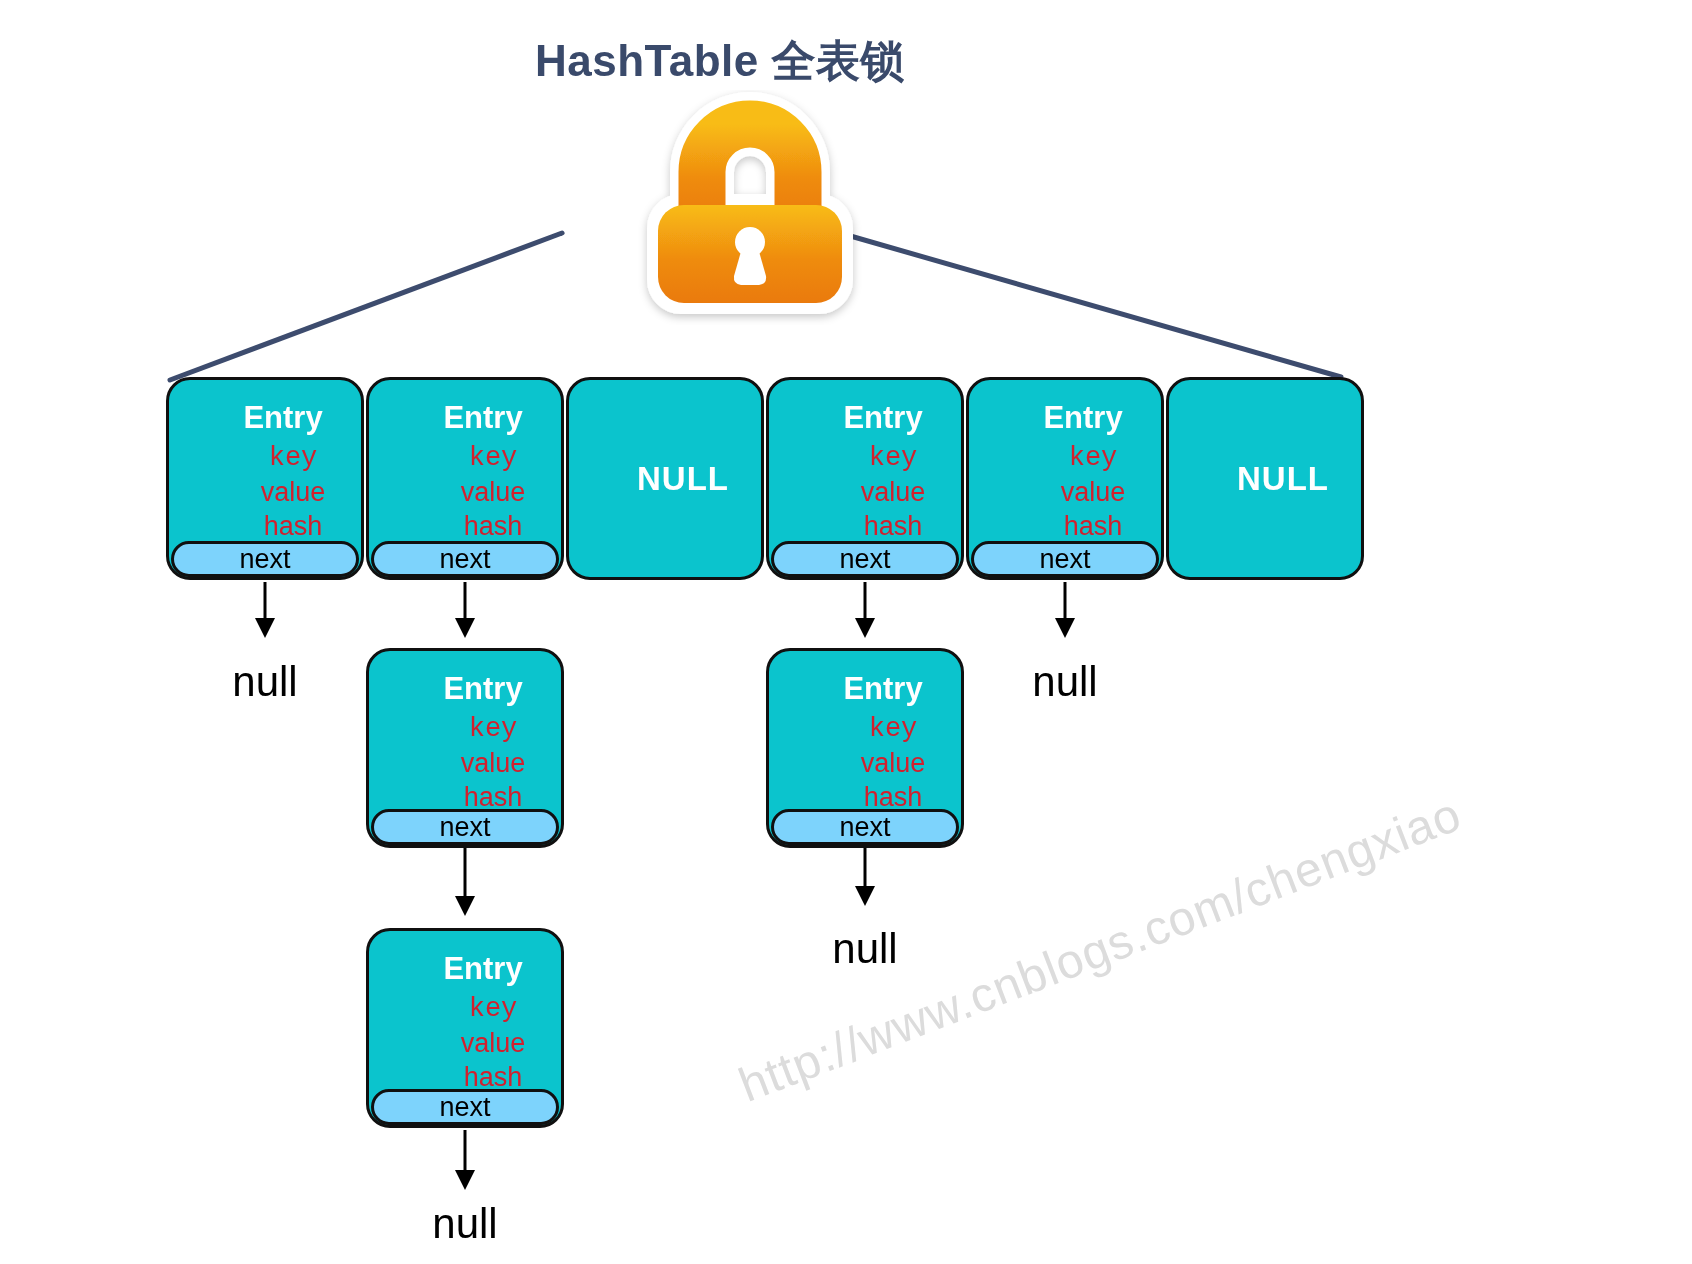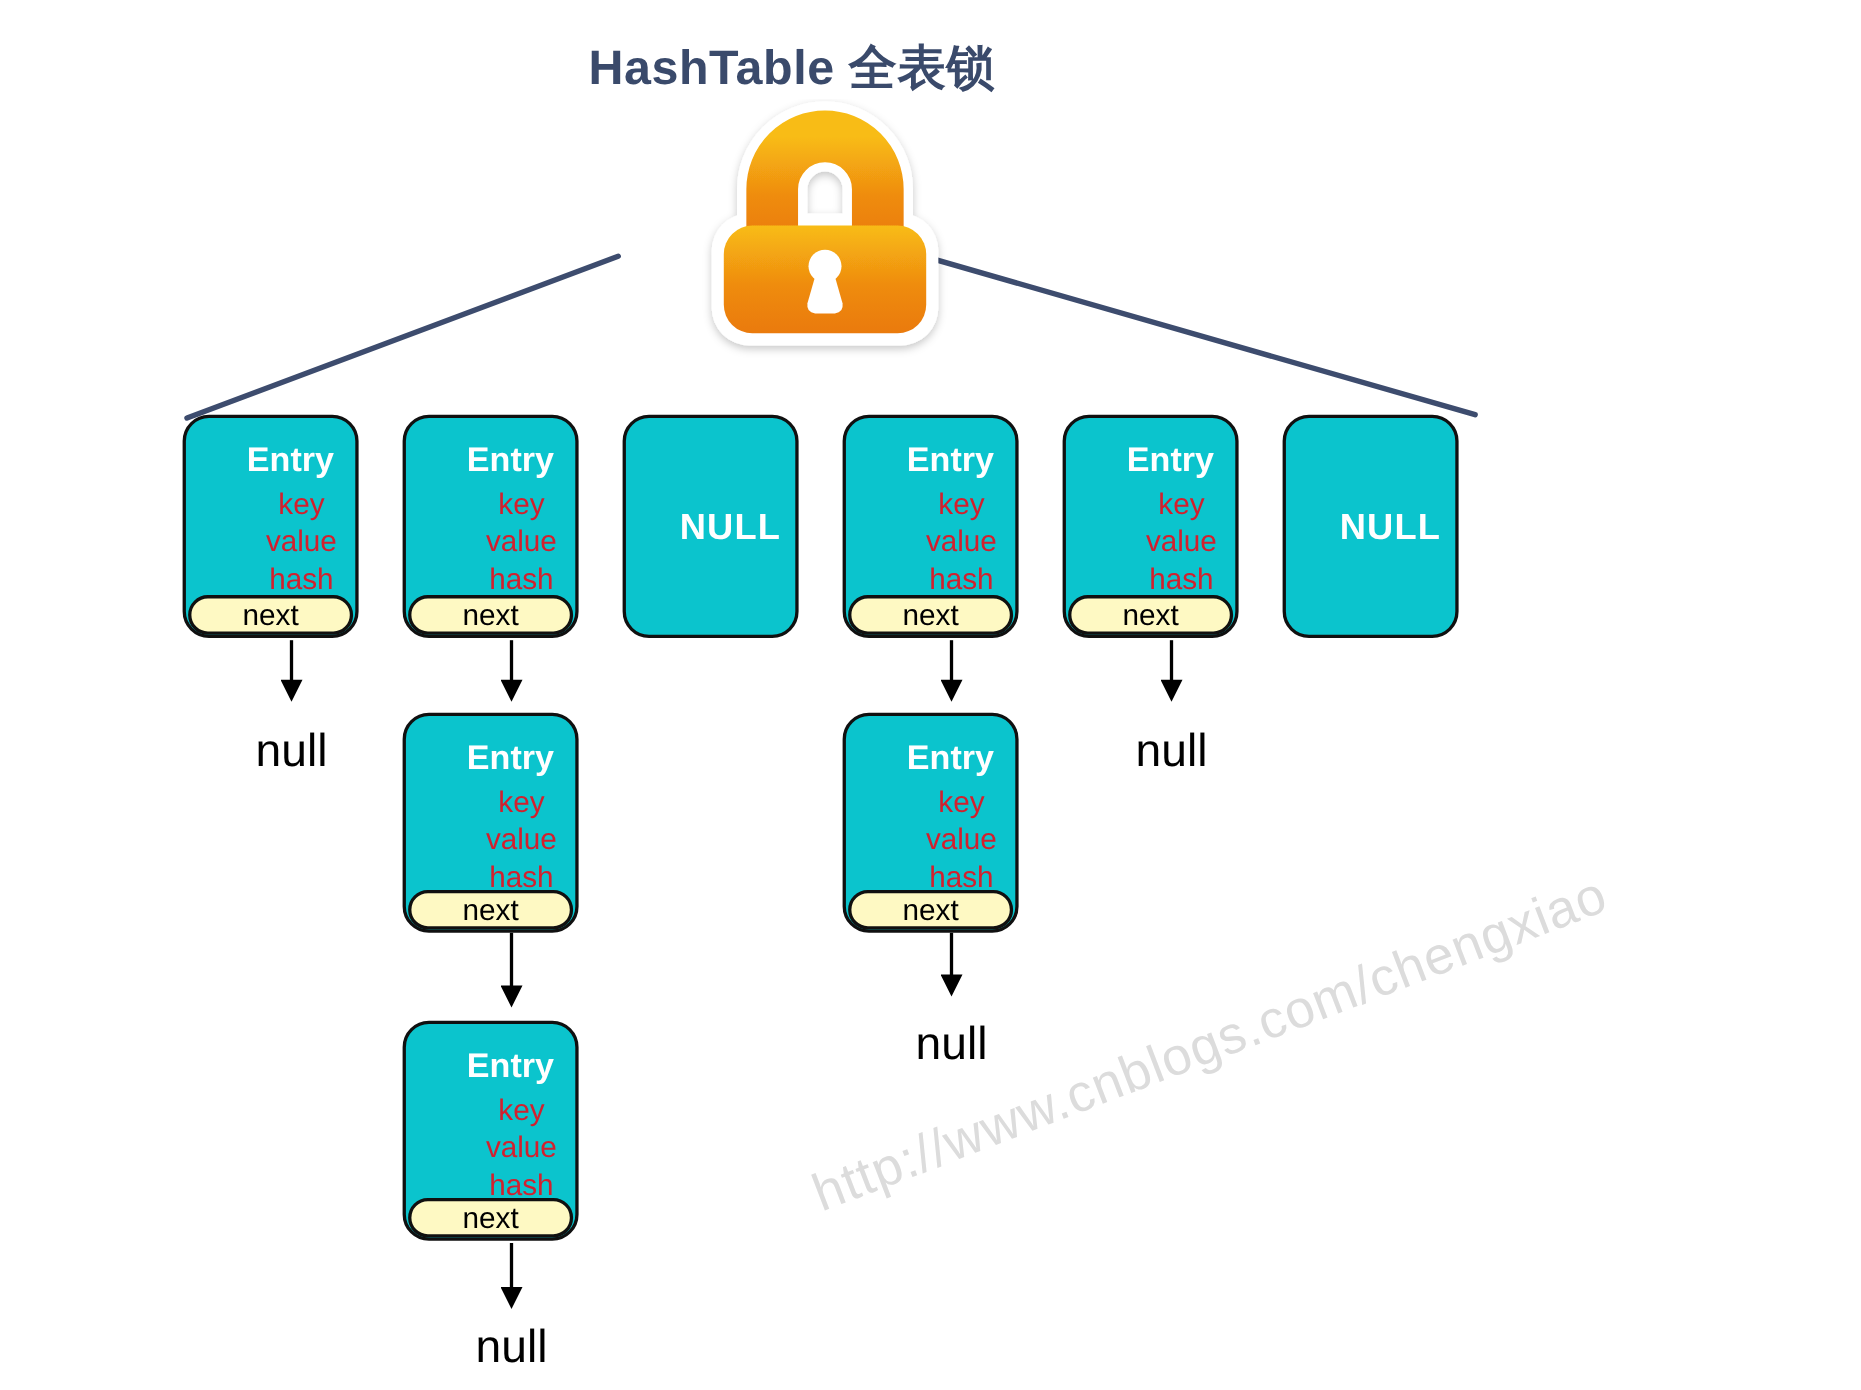--- a/index.html
+++ b/index.html
@@ -15,48 +15,48 @@
     text-align:center;
     font-size:44px;font-weight:bold;color:#3A4A6B;
     letter-spacing:0.5px;
   }
   svg.connectors{position:absolute;left:0;top:0;z-index:1;}
   .lock{position:absolute;left:630px;top:90px;width:240px;height:235px;z-index:3;}
 
   
   .box{
     position:absolute;
-    width:160px;height:203px;
+    width:198px;height:203px;
     background:#0BC4CD;
     border:3px solid #101010;
     border-radius:24px;
     box-sizing:border-box;
     z-index:2;
     padding-left:36px;
   }
   .box.chain{height:200px;}
   .entry-title{
     margin-top:20px;
     text-align:center;
     font-size:31px;font-weight:bold;color:#ffffff;
   }
   .entry-field{
     text-align:center;
     transform:translateX(10px);
     font-size:27px;line-height:30px;color:#D2202E;
     margin-top:4px;
   }
-  .entry-field.first{margin-top:7px;}
+  .entry-field.first{margin-top:7px;font-family:Liberation Mono, monospace;}
   .null-box{display:flex;align-items:center;justify-content:center;}
   .null-box .null-label{
     font-size:33px;font-weight:bold;color:#ffffff;letter-spacing:1px;
   }
   .next-pill{
     position:absolute;left:2px;right:2px;bottom:0px;height:36px;
-    background:#fef9c3;
+    background:#7dd3fc;
     border:3px solid #101010;
     border-radius:19px;
     box-sizing:border-box;
     display:flex;align-items:center;justify-content:center;
     font-size:27px;color:#000000;
   }
   .null-text{
     position:absolute;width:120px;
     text-align:center;
     font-size:42px;color:#000000;

